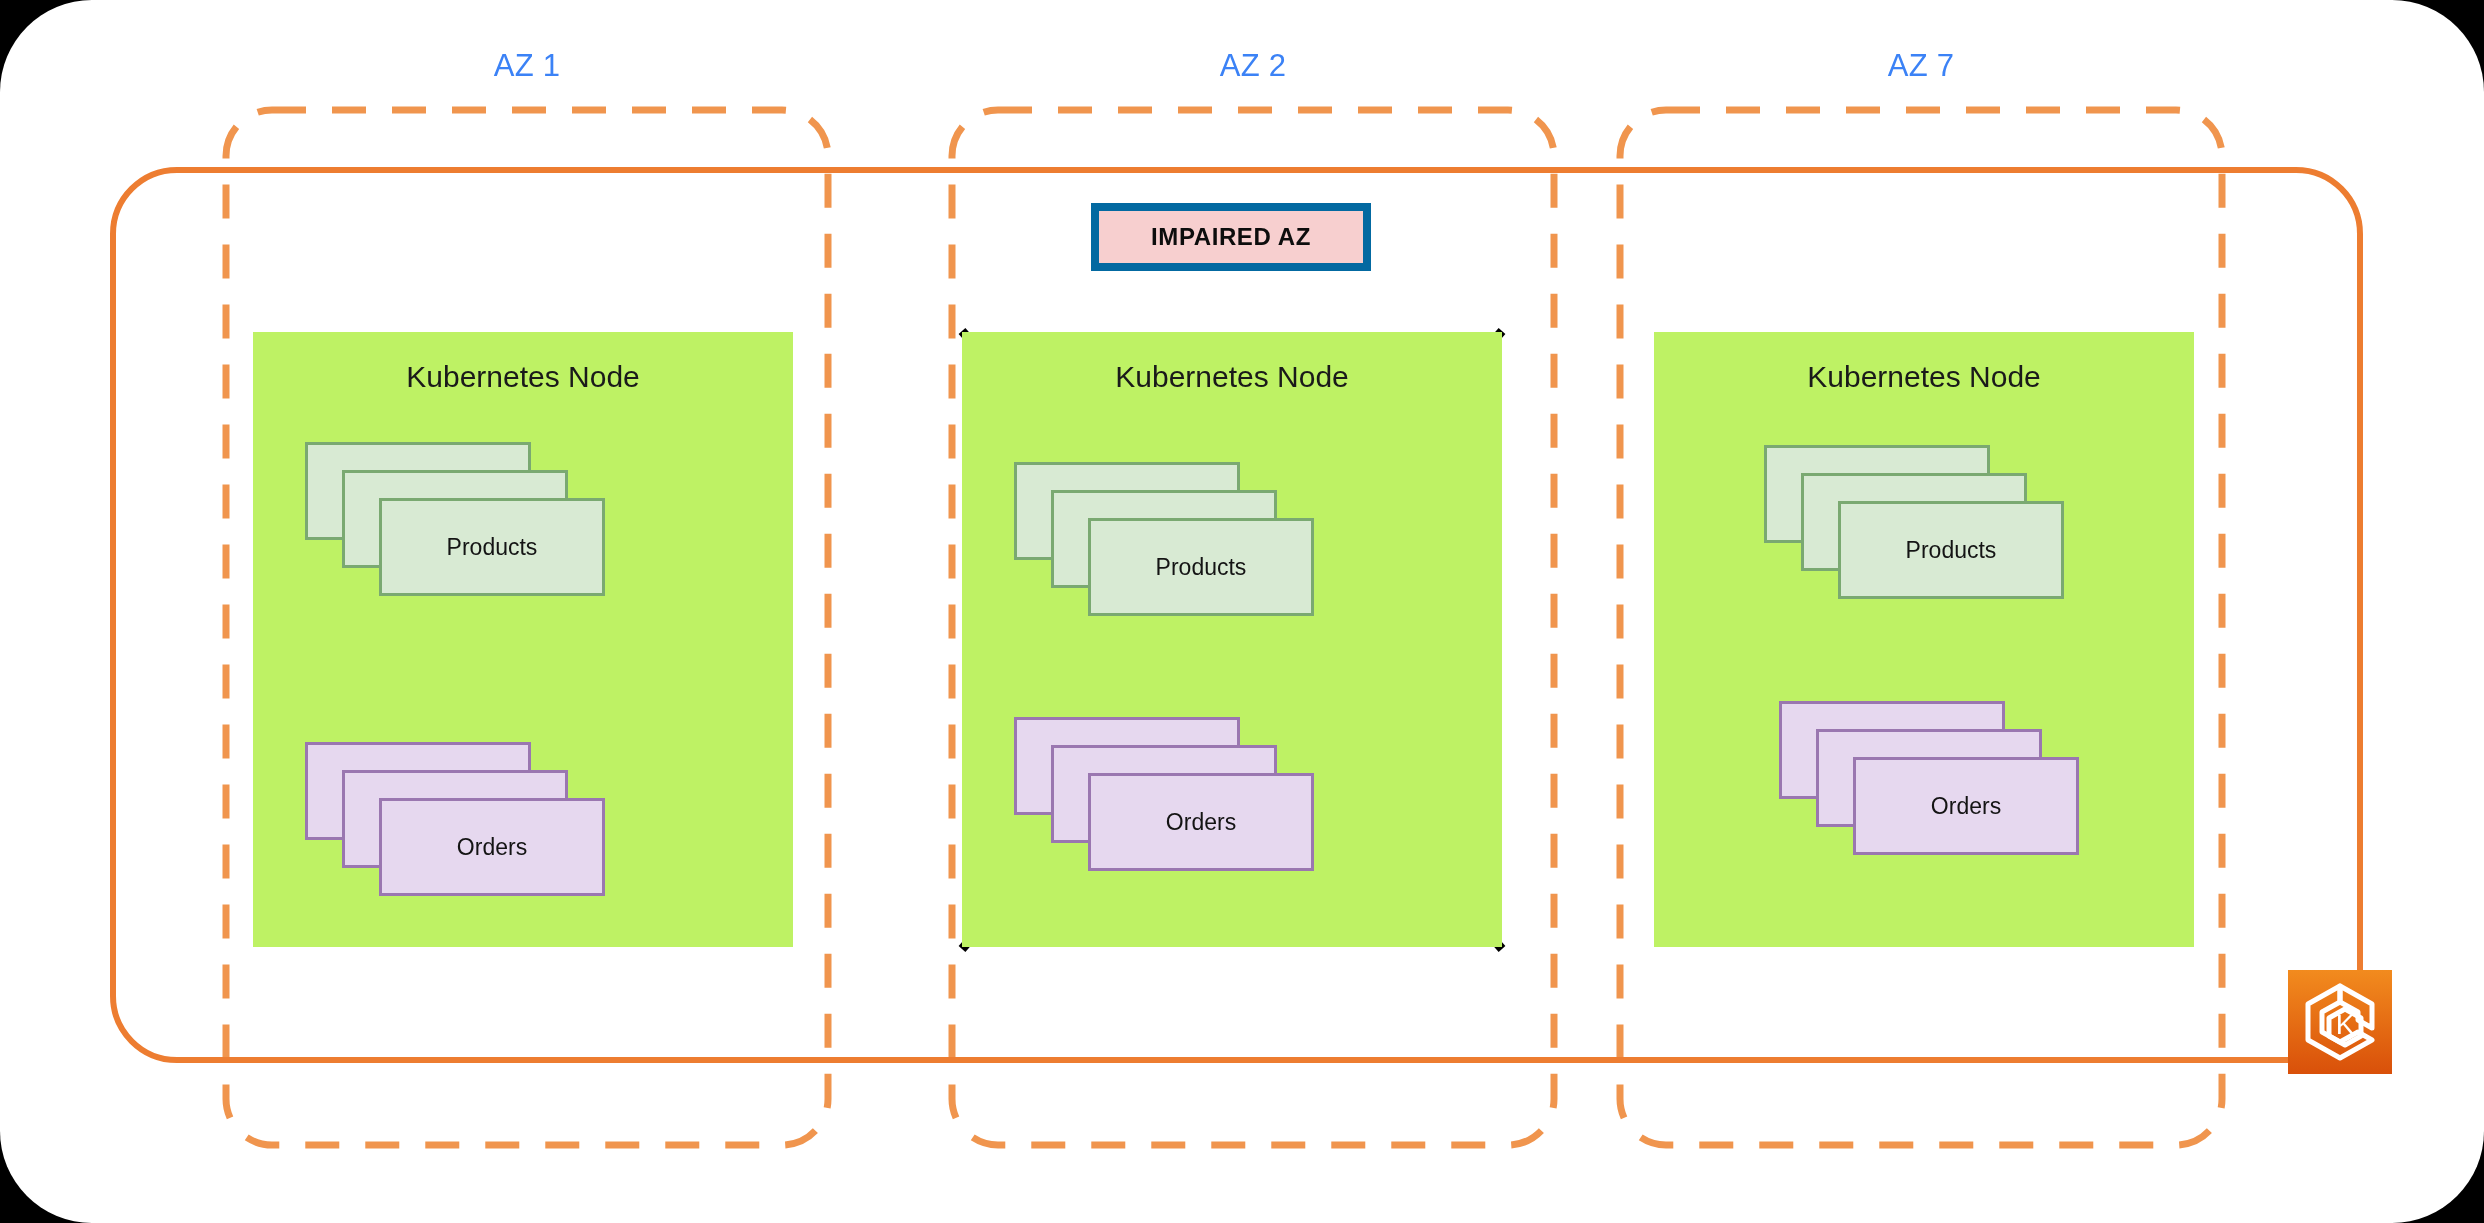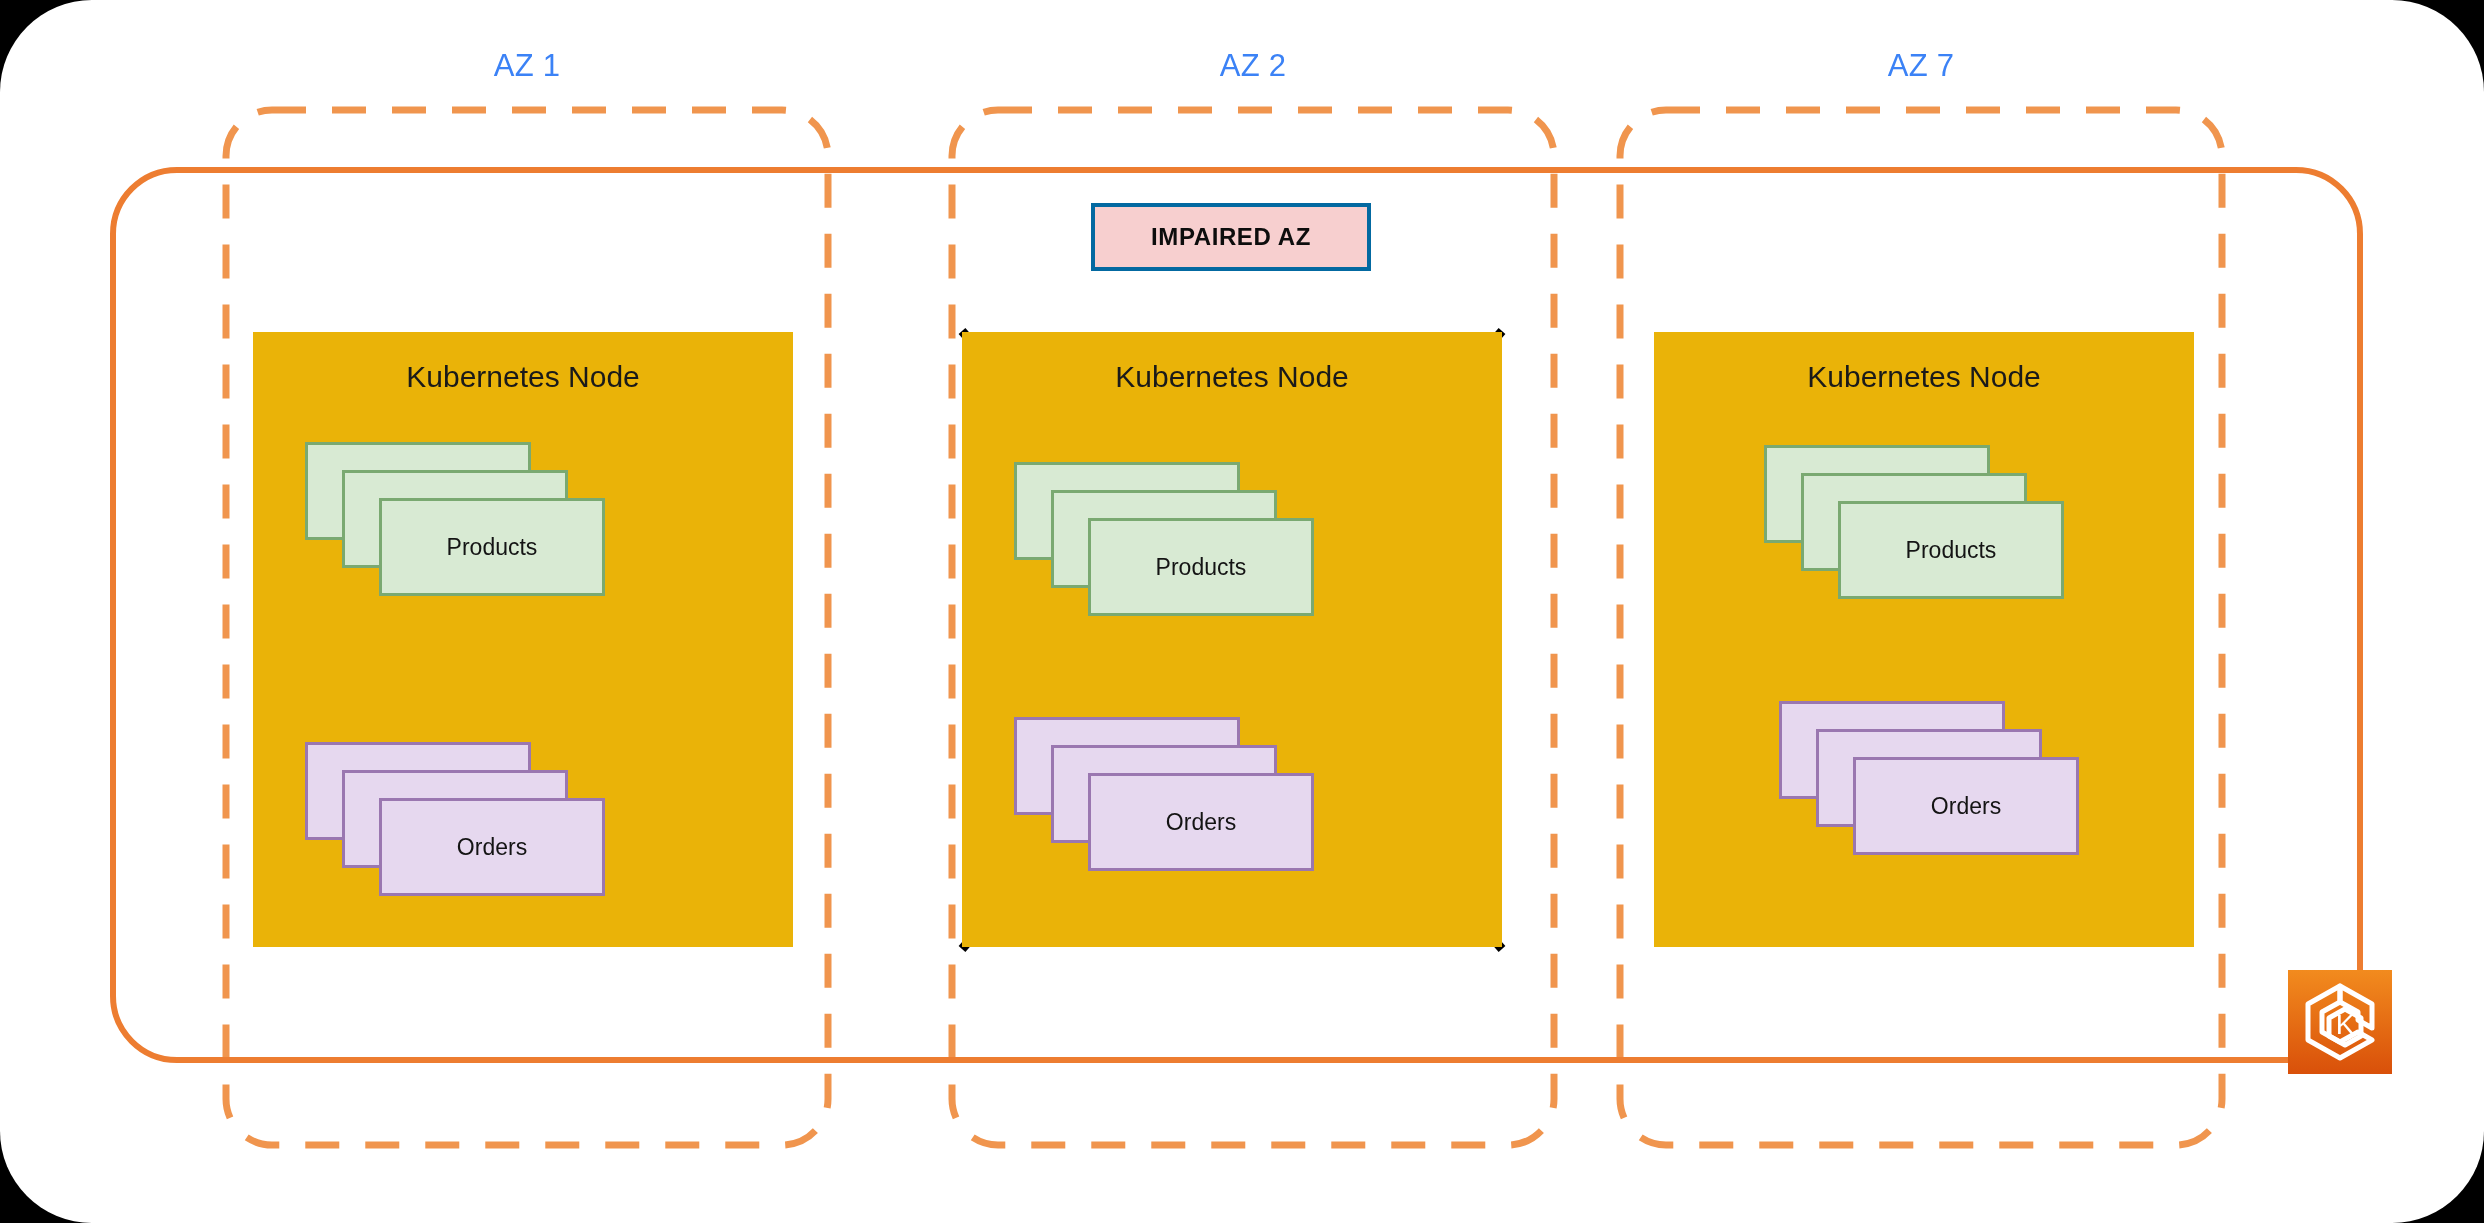--- a/index.html
+++ b/index.html
@@ -38,21 +38,21 @@
     font-size: 31px;
     color: #3b82f6;
     text-align: center;
     white-space: nowrap;
     letter-spacing: 0.2px;
   }
 
   
   .node-box {
     position: absolute;
-    background: #eab308;
+    background: #bef264;
   }
   .node-title {
     position: absolute;
     top: 28px;
     left: 0;
     right: 0;
     text-align: center;
     font-size: 30px;
     color: #1a1a1a;
     white-space: nowrap;
@@ -91,21 +91,21 @@
     font-size: 23px;
     color: #141414;
     white-space: nowrap;
   }
 
   
   .impaired-badge {
     position: absolute;
     box-sizing: border-box;
     background: #f7cfcf;
-    border: 4px solid #0369a1;
+    border: 8px solid #0369a1;
     display: flex;
     align-items: center;
     justify-content: center;
     font-size: 24px;
     font-weight: bold;
     color: #0d0d0d;
     letter-spacing: 0.6px;
   }
 </style>
 </head>

